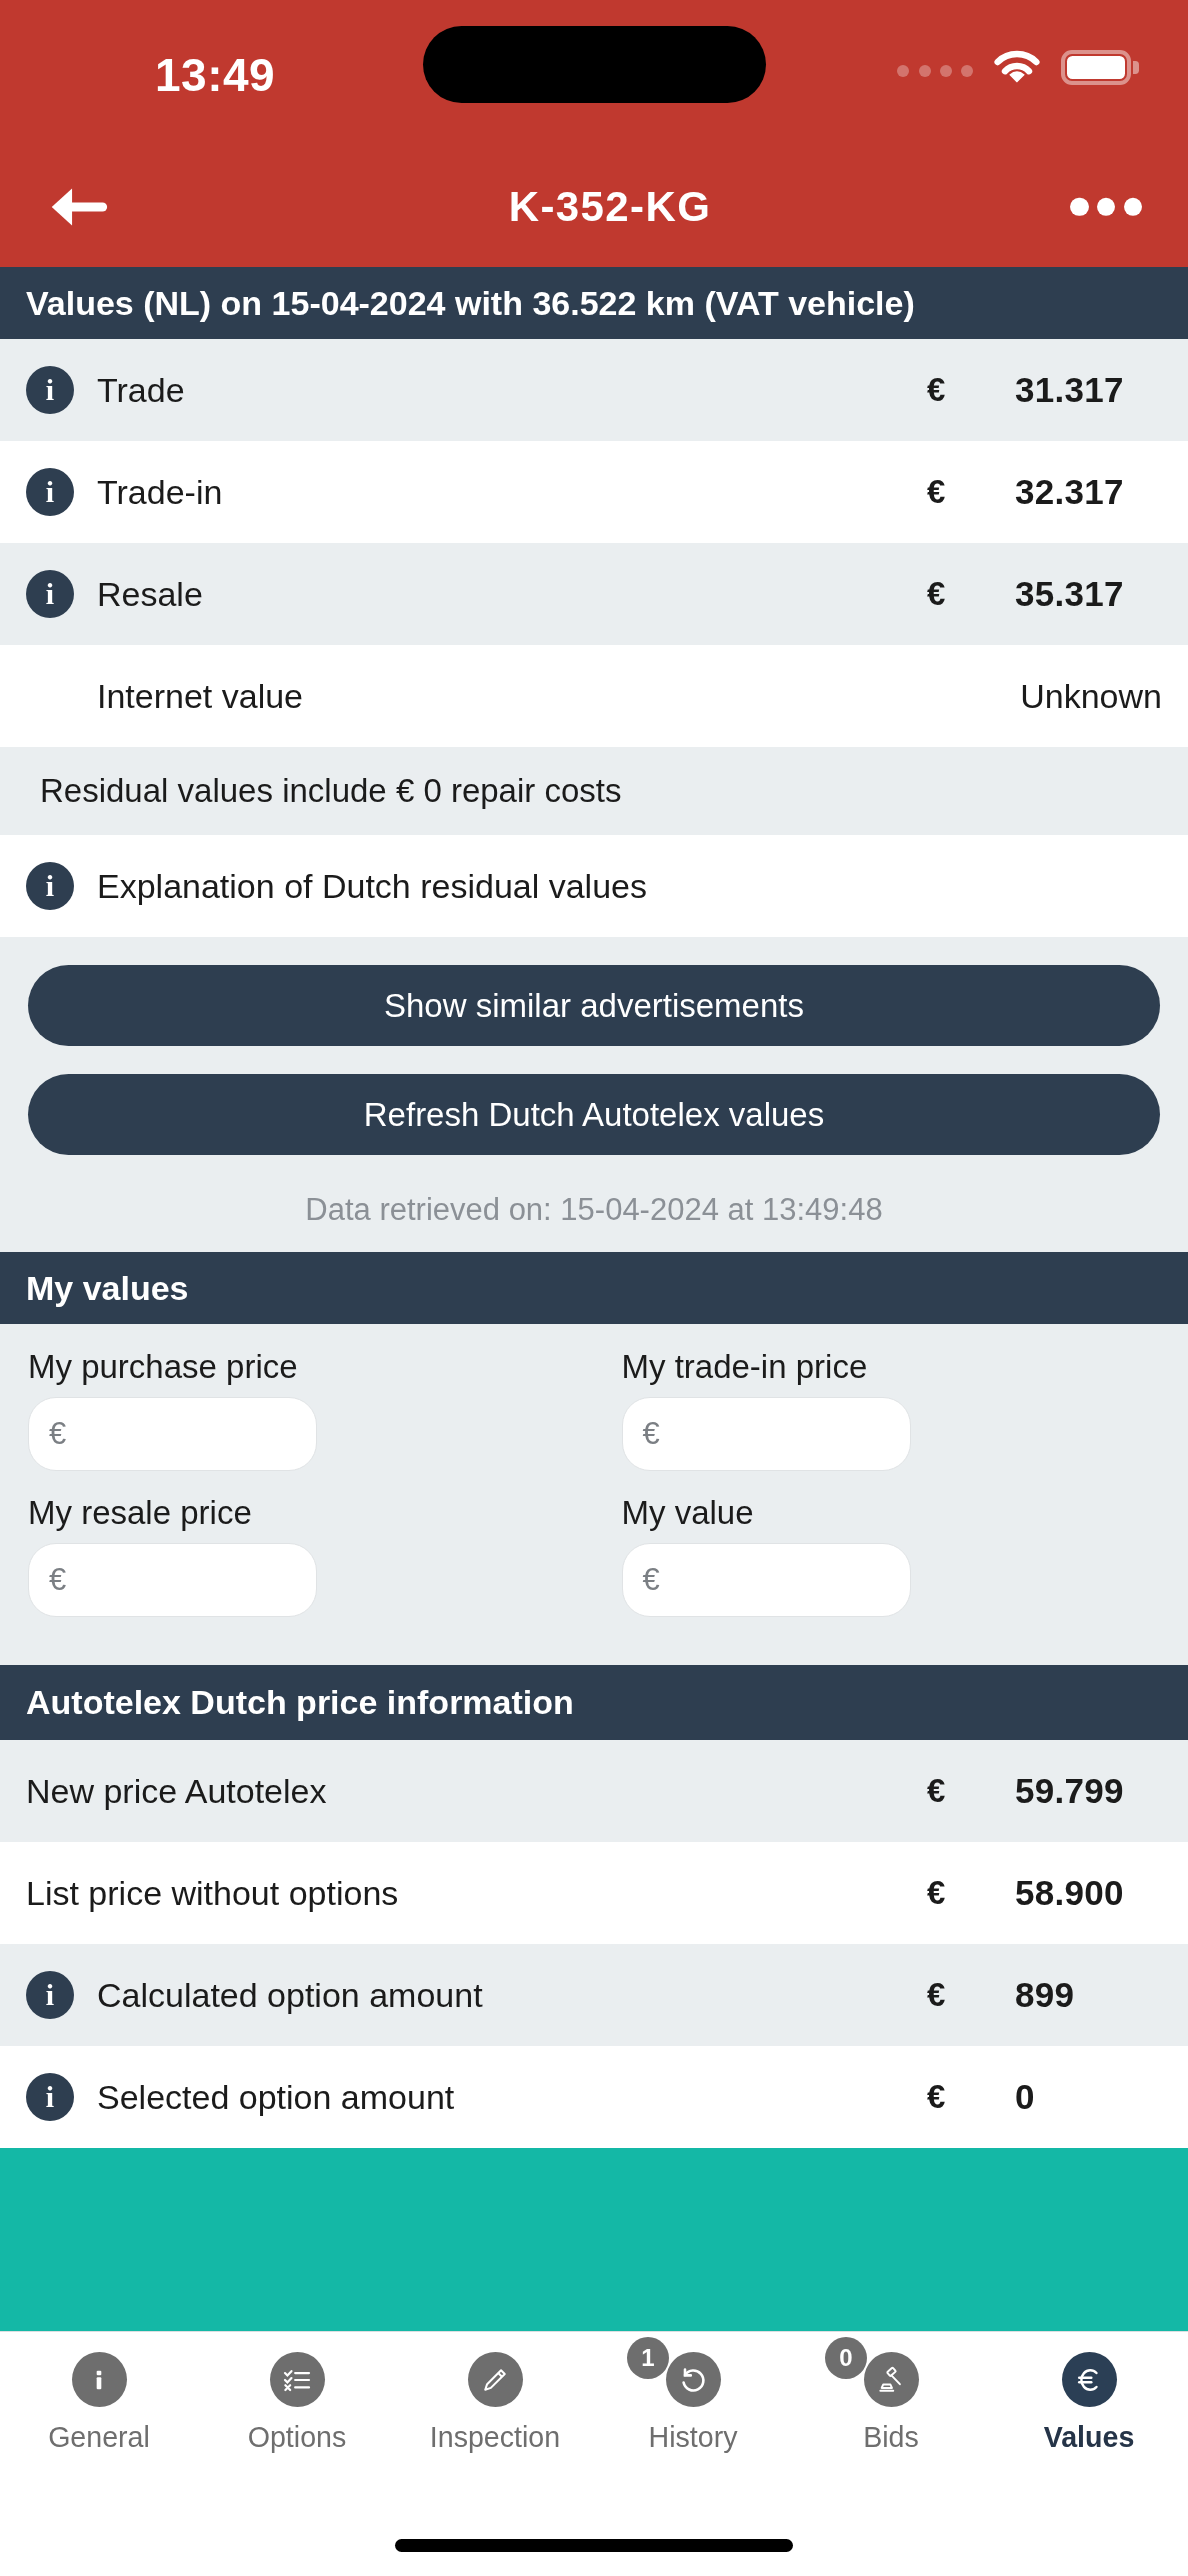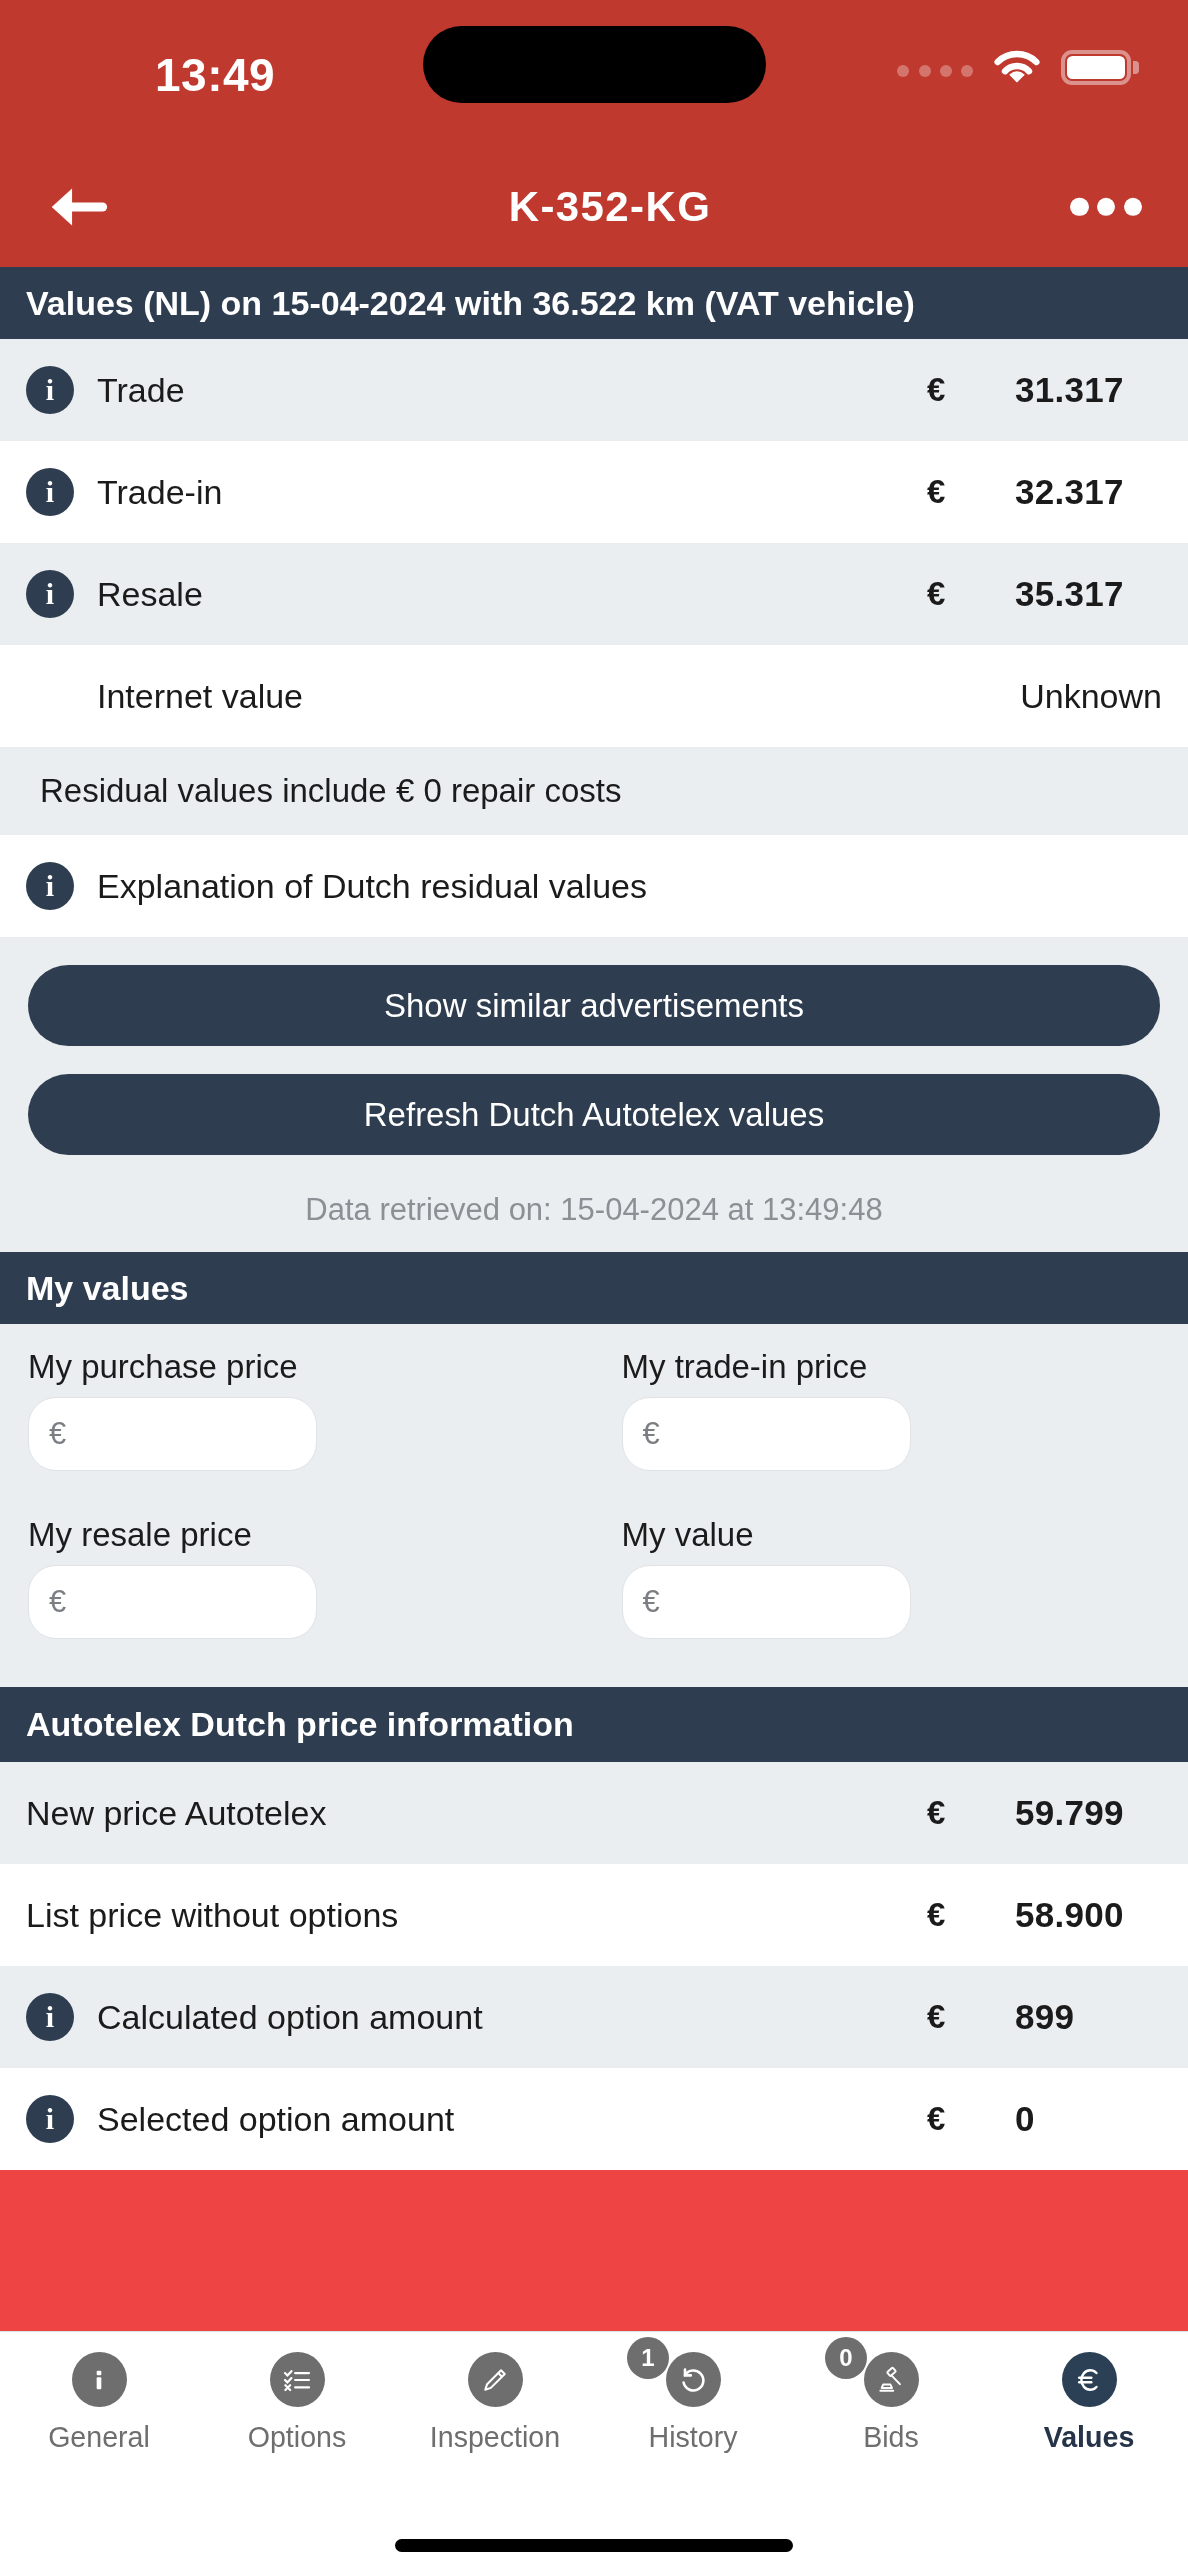--- a/index.html
+++ b/index.html
@@ -51,21 +51,21 @@
   .nav-back svg { width:61px; height:48px; }
   .nav-title {
     width:100%; text-align:center; color:#fff; font-size:42px; font-weight:600;
     letter-spacing:1.4px;
   }
   .nav-more { position:absolute; right:46px; top:50%; transform:translateY(-50%);
      display:flex; gap:8.3px; align-items:center; cursor:pointer; }
   .nav-more i { width:18.4px; height:18.4px; border-radius:50%; background:#fff; display:block; }
 
   
-  .content { flex:1 1 auto; overflow:hidden; background:#ef4444; }
+  .content { flex:1 1 auto; overflow:hidden; background:#14b8a6; }
 
   .section-header {
     background:#2e3e50; color:#fff;
     font-size:34px; font-weight:bold;
     padding:22px 26px;
     height:72px; display:flex; align-items:center;
   }
   .section-header.tall { height:75px; }
 
   .row {
@@ -102,21 +102,21 @@
     font-size:33px; margin-bottom:28px; cursor:pointer;
     border:none; width:100%;
     font-family:"Liberation Sans", sans-serif;
   }
   .retrieved {
     background:#eaeef0; text-align:center; color:#8b9096;
     font-size:31px; padding:1.8px 0 24px 0;
   }
 
   .form-wrap { background:#eaeef0; padding:24px 28px 28px 28px; }
-  .form-grid { display:grid; grid-template-columns:1fr 1fr; gap:25px 55px; }
+  .form-grid { display:grid; grid-template-columns:1fr 1fr; gap:3px 55px; }
   .field-label { font-size:33px; color:#1b1b1b; margin-bottom:11px; }
   .field-input {
     background:#fff; border:1.8px solid #e0e3e5; border-radius:28px;
     height:74px; width:289px; display:flex; align-items:center;
     padding:0 20px; font-size:31px; color:#7b7f84;
     margin-bottom:20px;
   }
   .field-input input {
     border:none; outline:none; background:transparent;
     font-size:31px; color:#1b1b1b; width:100%;

